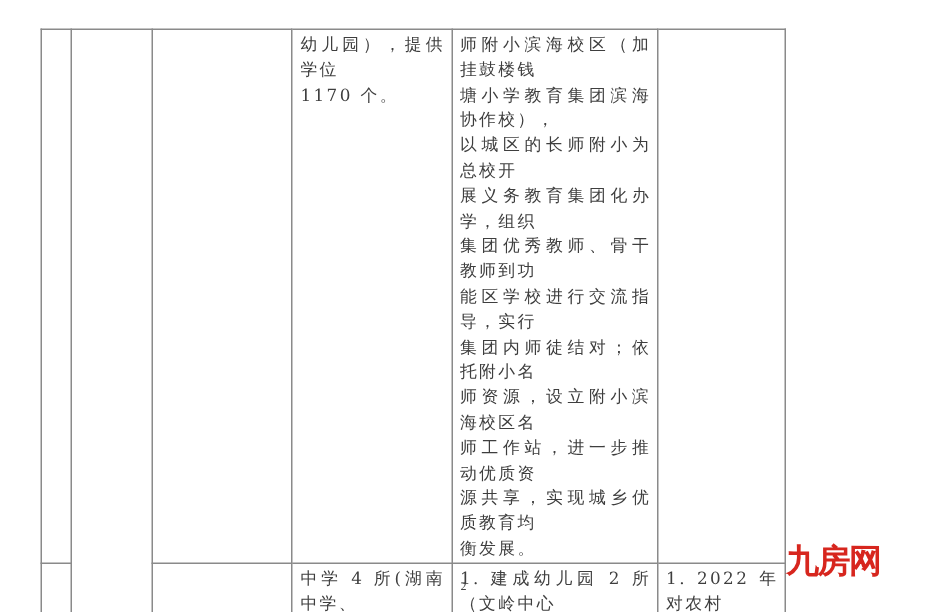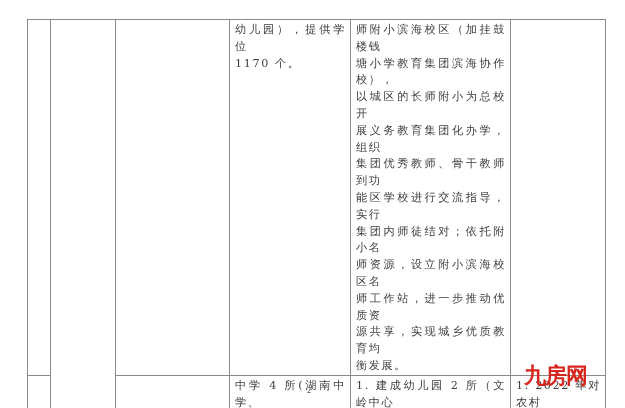--- a/index.html
+++ b/index.html
@@ -1,39 +1,39 @@
 <!DOCTYPE html>
 <html><head>
 <meta charset="utf-8">
 <style>
   html, body { margin: 0; padding: 0; }
   body {
     width: 625px; height: 408px; background: #ffffff; position: relative; overflow: hidden;
     font-family: "DejaVu Serif", "Liberation Serif", serif; color: #3a3a3a;
   }
-  .page { position: absolute; left: 0; top: 0; width: 625px; height: 408px; }
+  .page { position: absolute; left: 0; top: 0; width: 524px; height: 408px; }
   table.doc {
     position: absolute; left: 27px; top: 19px;
     border-collapse: collapse; table-layout: fixed;
   }
   table.doc td {
     border: 1px solid #8a8a8a; vertical-align: top; padding: 0;
     font-size: 11.2px; line-height: 16.8px; color: #3e3e3e;
   }
   .cell-text { padding: 2px 4px 0 5px; text-align: justify; letter-spacing: 1.6px; white-space: pre-line; }
   .center { vertical-align: middle !important; text-align: center; }
   .num { font-family: "Liberation Serif", serif; font-size: 12px; letter-spacing: 0; }
   .zone { letter-spacing: 2px; font-size: 11.5px; }
   .page-number {
     position: absolute; left: 307px; top: 386px; font-size: 8px; color: #444;
     font-family: "Liberation Serif", serif;
   }
   .logo { position: absolute; left: 520px; top: 364px; width: 100px; height: 42px; }
   .logo-mark {
-    position: absolute; left: 4px; top: 0; font-family: Liberation Sans, sans-serif;
+    position: absolute; left: 4px; top: 0; font-family: Liberation Mono, monospace;
     font-size: 22px; font-weight: bold; color: #d7261e; letter-spacing: -1px; line-height: 24px;
   }
   .logo-url {
     position: absolute; left: 1px; top: 25px; font-family: "Liberation Sans", sans-serif;
     font-size: 10.5px; color: #6b4a3a; line-height: 12px;
   }
 </style>
 </head>
 <body>
 

